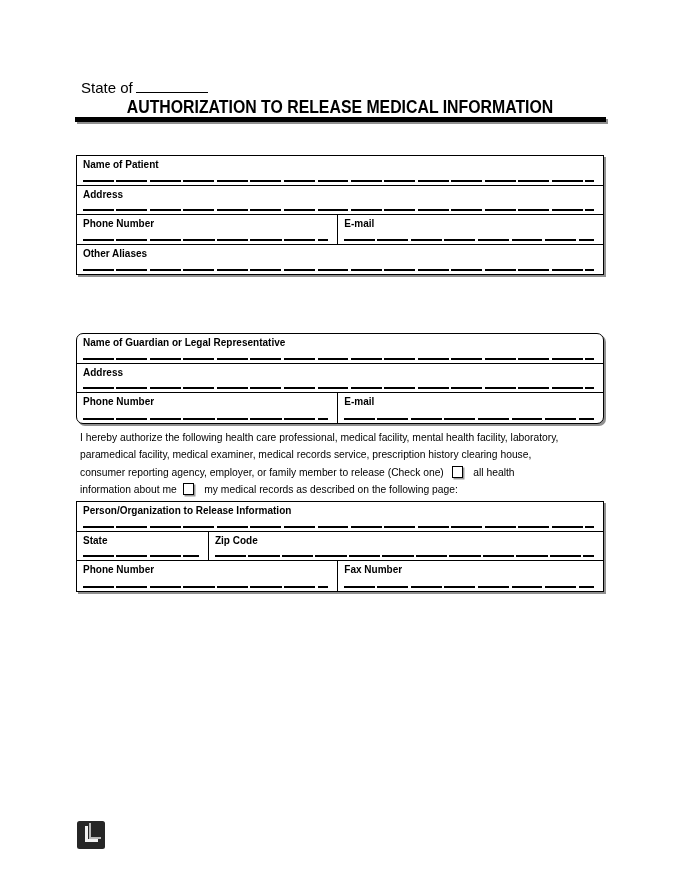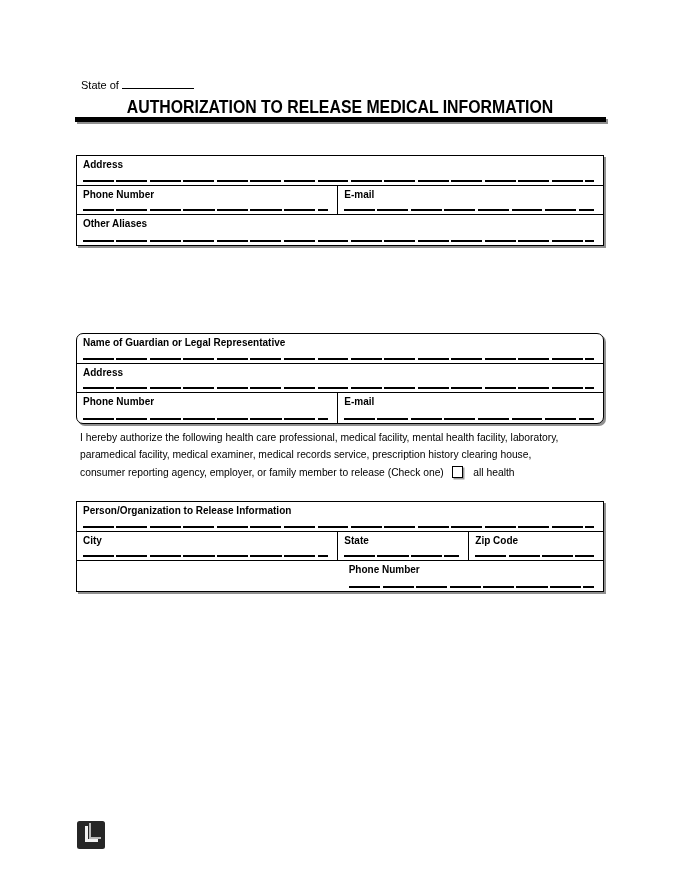--- a/index.html
+++ b/index.html
@@ -9,21 +9,21 @@
     width:680px; height:880px;
     background:#ffffff;
     font-family:"Liberation Sans", sans-serif;
     color:#000;
     overflow:hidden;
   }
 
   
   .state-of {
     position:absolute; left:81px; top:79px;
-    font-size:11px; color:#000;
+    font-size:15px; color:#000;
   }
   .state-fill {
     display:inline-block; width:72px; height:10px;
     border-bottom:1.2px solid #000; margin-left:3px;
     vertical-align:baseline;
   }
   .title {
     position:absolute; left:76px; top:99px; width:528px;
     text-align:center; font-size:18px; font-weight:bold;
     line-height:16px; white-space:nowrap;
@@ -94,20 +94,26 @@
 
   <div class="state-of">
     <span>State of</span><span class="state-fill"></span>
   </div>
   <div class="title">AUTHORIZATION TO RELEASE MEDICAL INFORMATION</div>
   <div class="title-rule"></div>
 
   <div class="form-table t-patient">
     <div class="row">
       <div class="cell">
+        <span class="label">Name of Patient</span>
+        <span class="fill-line"></span>
+      </div>
+    </div>
+    <div class="row">
+      <div class="cell">
         <span class="label">Address</span>
         <span class="fill-line"></span>
       </div>
     </div>
     <div class="row">
       <div class="cell w50">
         <span class="label">Phone Number</span>
         <span class="fill-line"></span>
       </div>
       <div class="cell">
@@ -147,46 +153,49 @@
       </div>
     </div>
   </div>
 
   <div class="auth-text">
     <div class="pline">I hereby authorize the following health care professional, medical facility, mental health facility, laboratory,</div>
     <div class="pline">paramedical facility, medical examiner, medical records service, prescription history clearing house,</div>
     <div class="pline">
       <span>consumer reporting agency, employer, or family member to release (Check one)</span><span class="checkbox"></span><span>all health</span>
     </div>
+    <div class="pline">
+      <span>information about me</span><span class="checkbox" style="margin-left:6px;"></span><span>my medical records as described on the following page:</span>
+    </div>
   </div>
 
   <div class="form-table t-release">
     <div class="row">
       <div class="cell">
         <span class="label">Person/Organization to Release Information</span>
         <span class="fill-line"></span>
       </div>
     </div>
     <div class="row">
-      <div class="cell w50">
-        <span class="label">City</span>
-        <span class="fill-line"></span>
-      </div>
       <div class="cell w25">
         <span class="label">State</span>
         <span class="fill-line"></span>
       </div>
       <div class="cell">
         <span class="label">Zip Code</span>
         <span class="fill-line"></span>
       </div>
     </div>
     <div class="row">
       <div class="cell w50">
         <span class="label">Phone Number</span>
+        <span class="fill-line"></span>
+      </div>
+      <div class="cell">
+        <span class="label">Fax Number</span>
         <span class="fill-line"></span>
       </div>
     </div>
   </div>
 
   <div class="logo">
     <div class="l-gray"></div>
     <div class="l-white"></div>
   </div>
 

